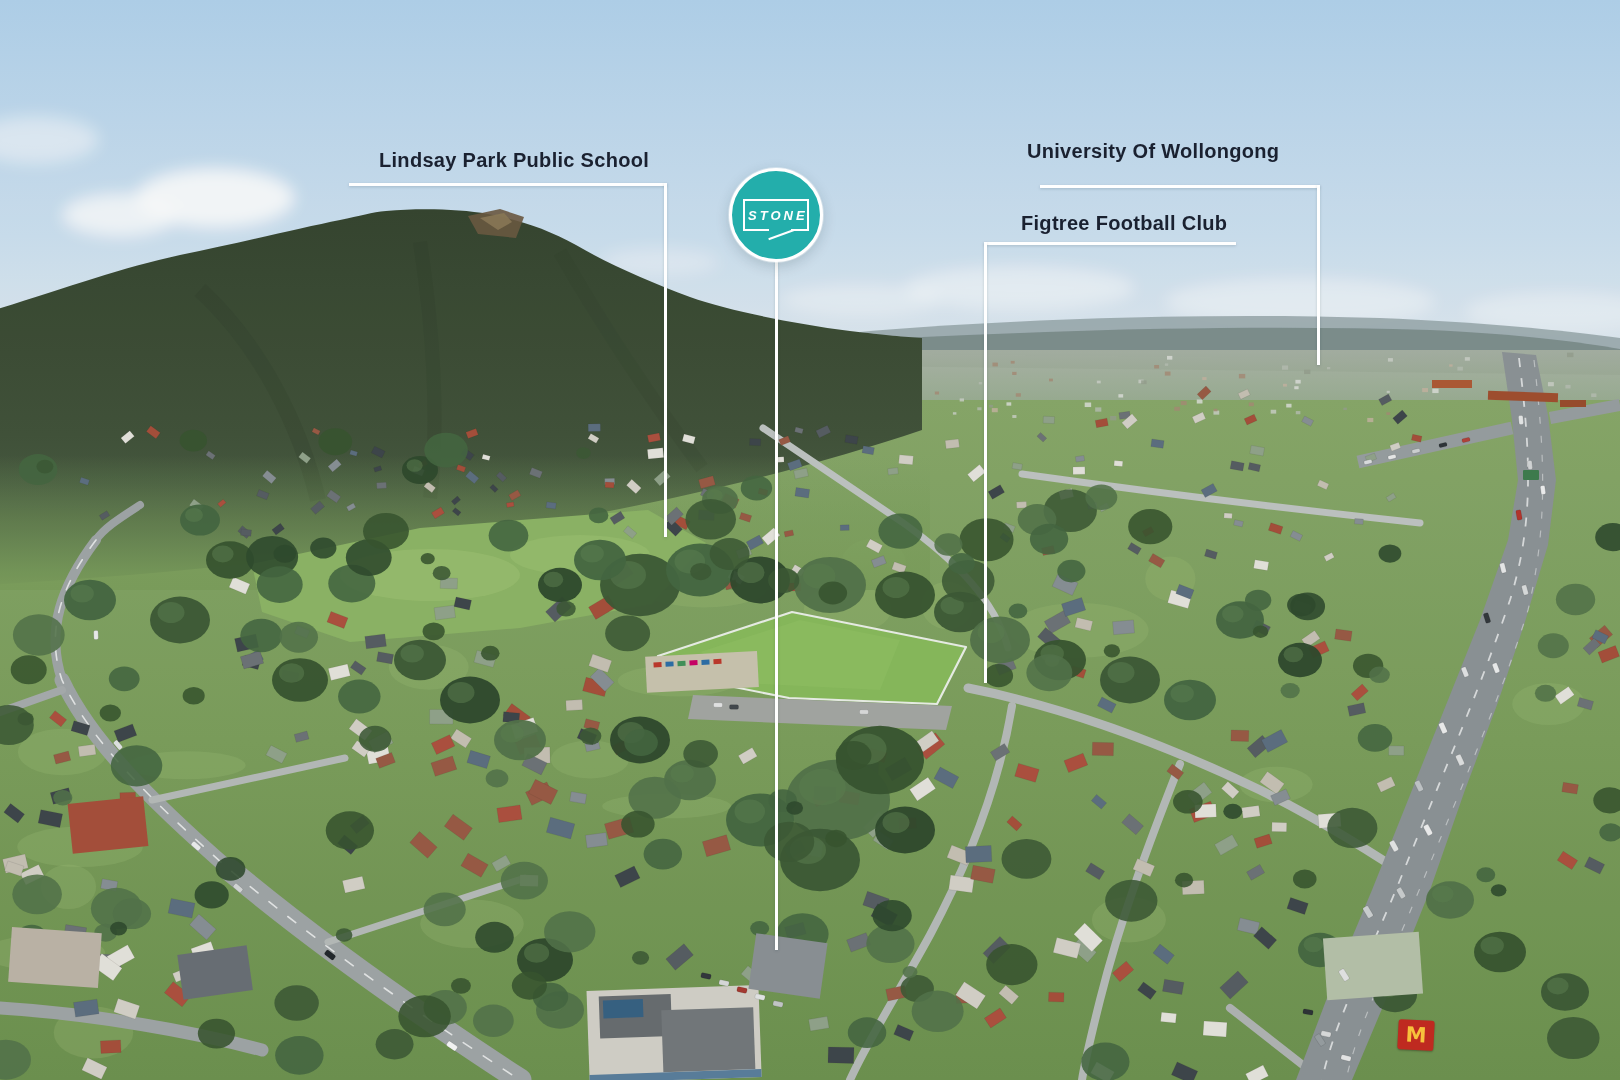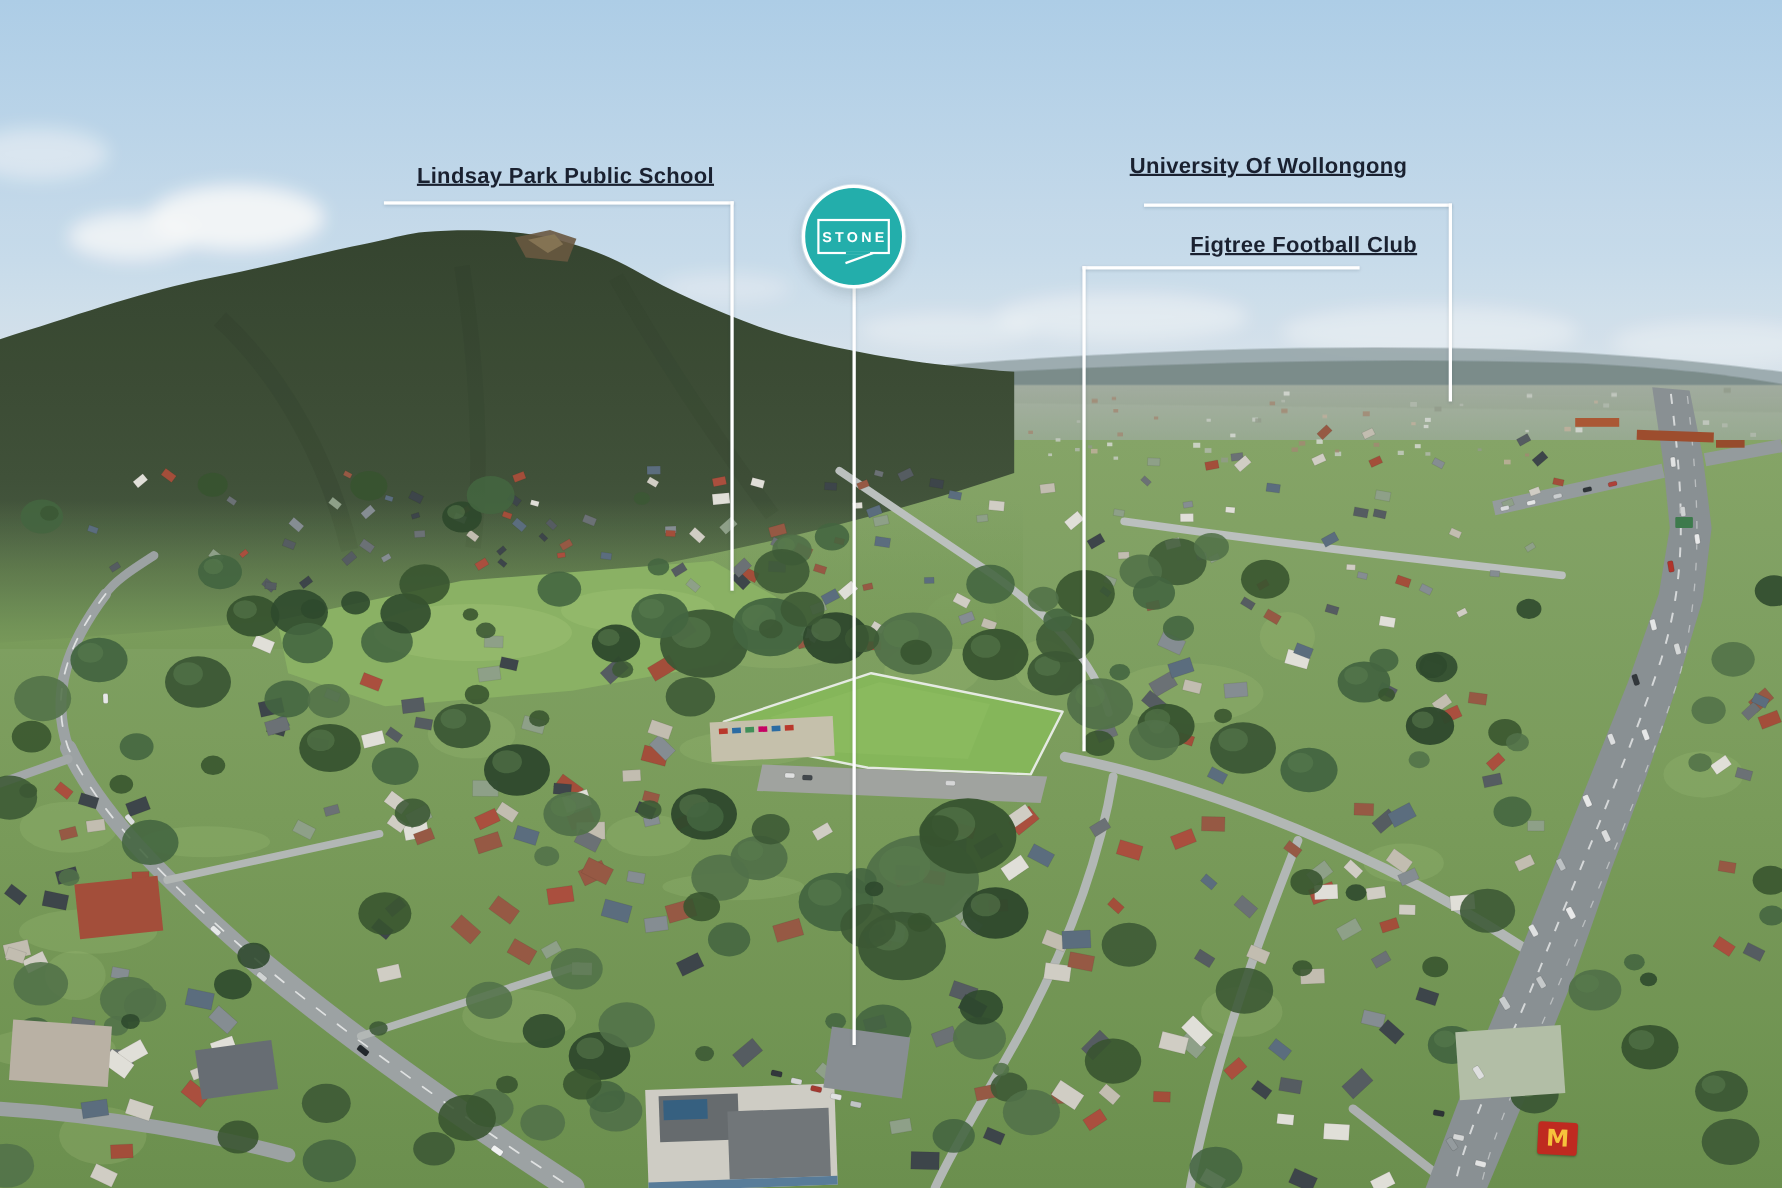--- a/index.html
+++ b/index.html
@@ -1,30 +1,30 @@
 <!DOCTYPE html>
 <html style="--teal: #23aeab; --line: #ffffff; --label: #1a2130; --mred: #bf2a20; --myellow: #f7c23c;"><head>
 <meta charset="utf-8">
 <style>
   html,body{margin:0;padding:0;background:#222;}
   .stage{position:relative;width:1620px;height:1080px;overflow:hidden;
          font-family:"Liberation Sans",sans-serif;}
   .stage svg{position:absolute;left:0;top:0;}
   .annot{position:absolute;left:0;top:0;width:100%;height:100%;}
   .annot-label{position:absolute;font-weight:600;font-size:20px;letter-spacing:.3px;
-               color:var(--label,#1a2130);white-space:nowrap;text-decoration:underline;}
+               color:var(--label,#1a2130);white-space:nowrap;}
   .lead{position:absolute;background:var(--line,#fff);
         box-shadow:0 1px 3px rgba(30,50,60,.18);}
   .logo-badge{position:absolute;left:729px;top:168px;width:94px;height:94px;
               border-radius:50%;background:var(--teal,#23aeab);
               border:3px solid #fff;box-sizing:border-box;
               box-shadow:0 0 0 1px rgba(255,255,255,.35),0 4px 14px rgba(20,50,50,.18);
               display:flex;align-items:center;justify-content:center;}
   .logo-bubble{position:relative;width:62px;height:28px;border:2px solid #fff;
-               display:flex;align-items:center;justify-content:flex-end;}
+               display:flex;align-items:center;justify-content:flex-start;font-style:italic;}
   .logo-text{color:#fff;font-weight:700;font-size:13px;letter-spacing:3px;
              padding-left:3px;line-height:1;}
   .logo-gap{position:absolute;bottom:-2px;left:24px;width:22px;height:2px;
             background:var(--teal,#23aeab);}
   .logo-tail{position:absolute;bottom:-2px;left:22px;width:27px;height:2px;
              background:#fff;transform-origin:100% 50%;transform:rotate(-20deg);}
   .mcd-sign{position:absolute;left:1398px;top:1020px;width:36px;height:30px;
             background:var(--mred,#bf2a20);border-radius:3px;transform:rotate(3deg);
             display:flex;align-items:center;justify-content:center;
             box-shadow:0 1px 2px rgba(0,0,0,.3);}
@@ -867,21 +867,21 @@
   <div class="annot">
 
     <div class="annot-label" style="left:379px;top:149px">Lindsay Park Public School</div>
     <div class="lead" style="left:349px;top:183px;width:318px;height:3px"></div>
     <div class="lead" style="left:664px;top:183px;width:3px;height:354px"></div>
 
     <div class="annot-label" style="left:1027px;top:140px">University Of Wollongong</div>
     <div class="lead" style="left:1040px;top:185px;width:280px;height:3px"></div>
     <div class="lead" style="left:1317px;top:185px;width:3px;height:180px"></div>
 
-    <div class="annot-label" style="left:1082px;top:212px">Figtree Football Club</div>
+    <div class="annot-label" style="left:1021px;top:212px">Figtree Football Club</div>
     <div class="lead" style="left:984px;top:242px;width:252px;height:3px"></div>
     <div class="lead" style="left:984px;top:242px;width:3px;height:441px"></div>
 
     <div class="lead" style="left:775px;top:258px;width:3px;height:692px"></div>
 
     <div class="logo-badge">
       <div class="logo-bubble">
         <span class="logo-text">STONE</span>
         <span class="logo-gap"></span>
         <span class="logo-tail"></span>

